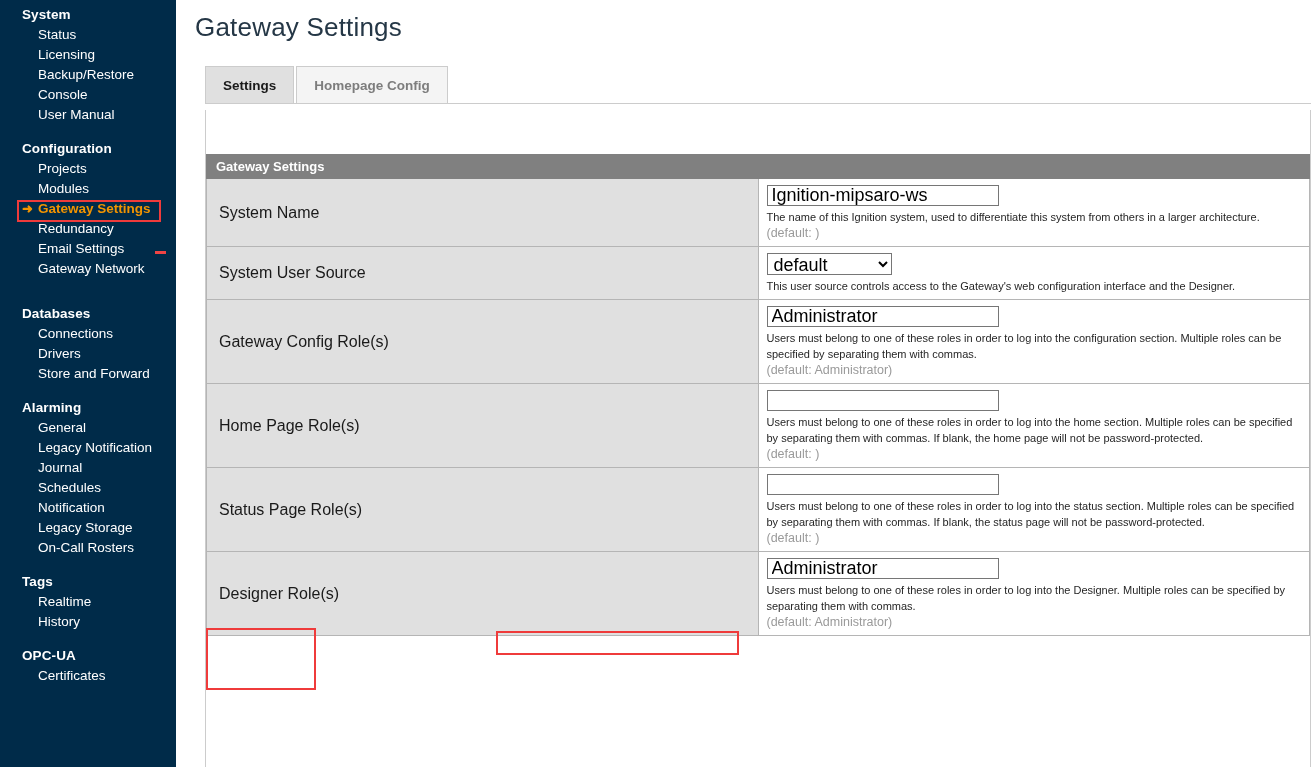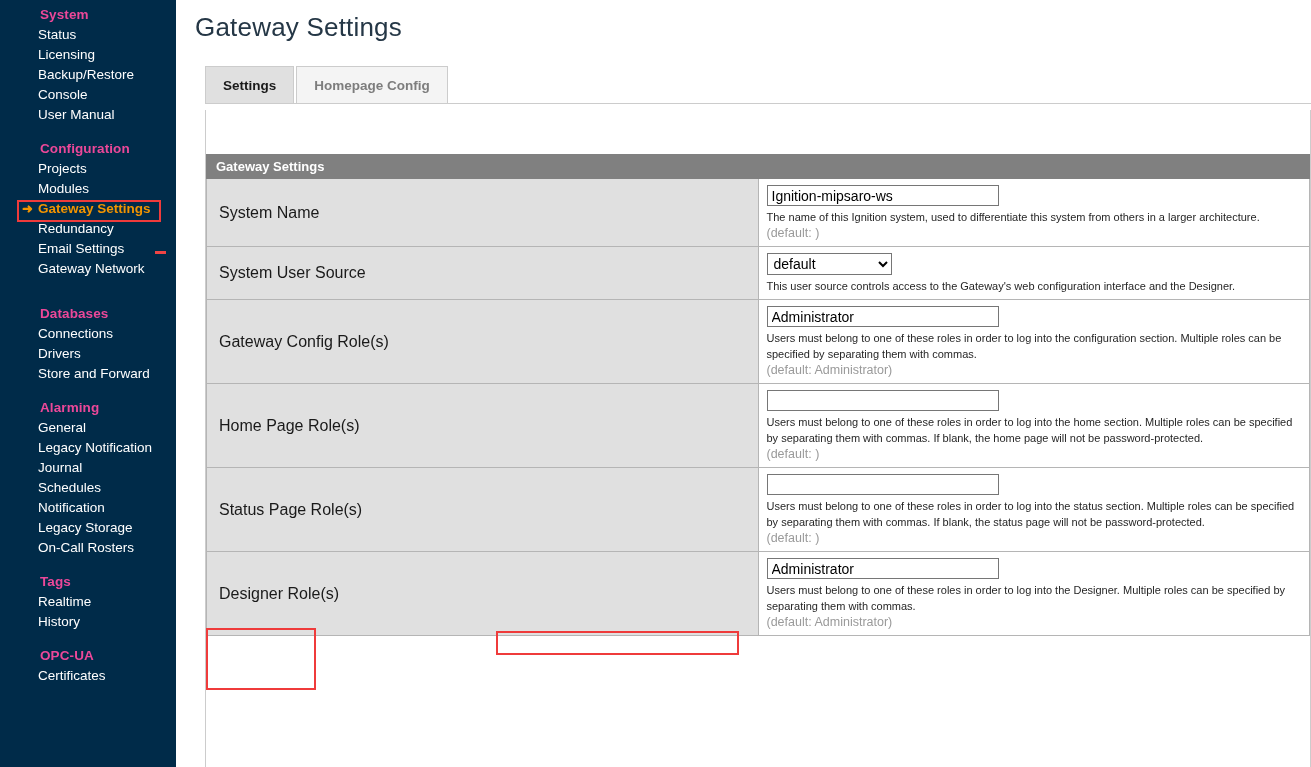--- a/index.html
+++ b/index.html
@@ -19,22 +19,22 @@
     width: 176px; height: 767px;
     background: #002b49;
     color: #ffffff;
     padding-top: 4px;
     overflow: hidden;
   }
   .nav-group { margin-bottom: 2px; }
   .nav-header {
     font-size: 13.5px;
     font-weight: bold;
-    color: #ec4899;
-    padding: 3px 0 3px 40px;
+    color: #ffffff;
+    padding: 3px 0 3px 22px;
     letter-spacing: 0.1px;
   }
   .nav-item {
     font-size: 13.5px;
     color: #ffffff;
     padding: 2px 0 2px 38px;
     position: relative;
     line-height: 16px;
     white-space: nowrap;
   }
@@ -163,33 +163,33 @@
     border-left: none;
     background: #ffffff;
     padding: 6px 8px 5px 8px;
     vertical-align: top;
   }
   .text-input {
     width: 232px;
     height: 21px;
     border: 1px solid #767676;
     background: #ffffff;
-    font-size: 14px;
+    font-size: 18px;
     font-family: "Liberation Sans", sans-serif;
     color: #000000;
     padding: 1px 4px;
     line-height: 19px;
     outline: none;
   }
   .select-input {
     width: 125px;
     height: 22px;
     border: 1px solid #767676;
     background: #ffffff;
-    font-size: 14px;
+    font-size: 18px;
     font-family: "Liberation Sans", sans-serif;
     color: #000000;
     padding: 0 2px;
   }
   .desc {
     font-size: 11px;
     color: #262626;
     line-height: 16px;
     margin-top: 3px;
     max-width: 962px;

